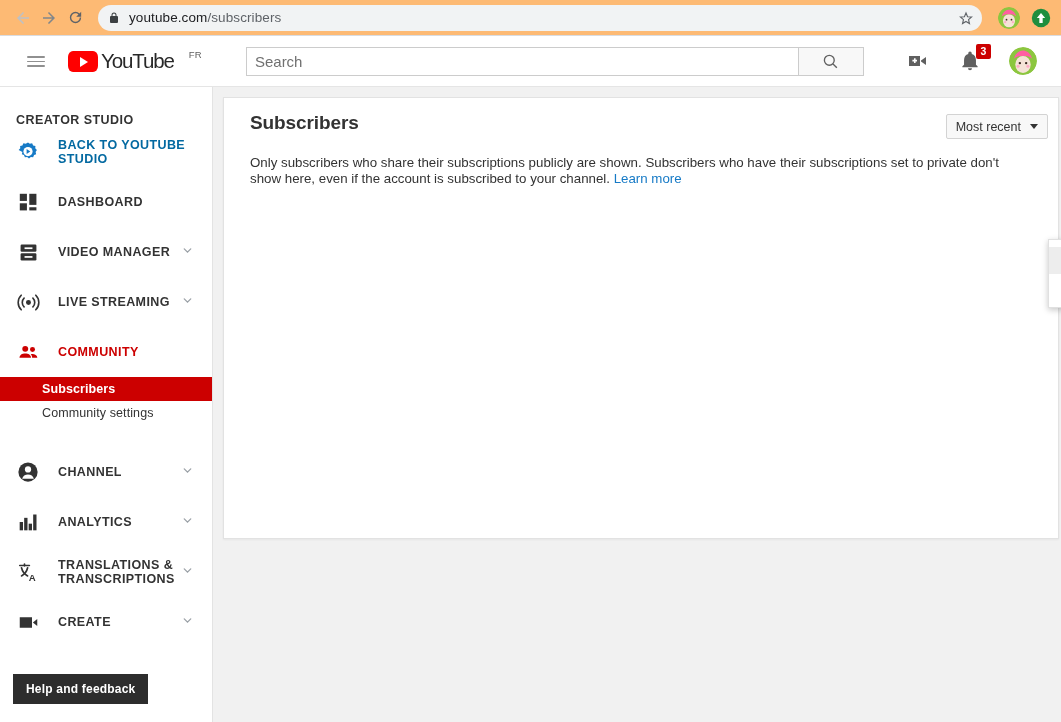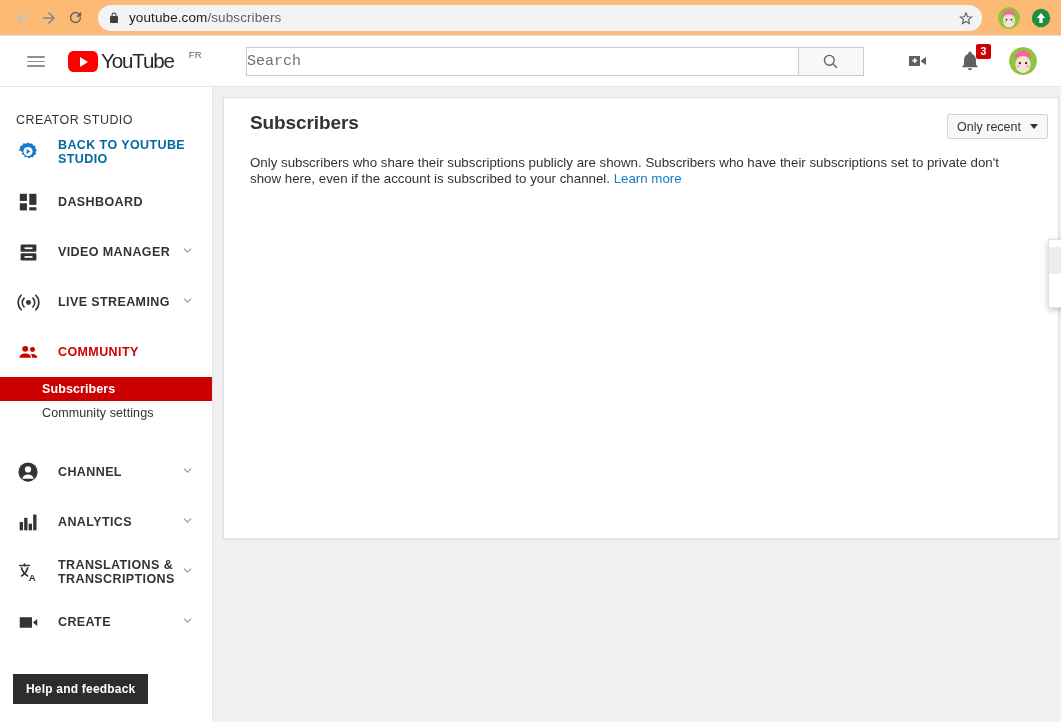--- a/index.html
+++ b/index.html
@@ -98,22 +98,22 @@
     font-size: 9.5px; color: #606060; margin-left: 15px;
     line-height: 12px; letter-spacing: .2px;
   }
   .search-zone {
     display: flex; margin-left: 44px; flex: none;
   }
   .search-input {
     width: 552px; height: 29px;
     border: 1px solid #cccccc; border-right: none;
     background: #ffffff;
-    padding: 0 0; font-size: 15px; color: #333333;
-    font-family: Liberation Mono, monospace;
+    padding: 0 8px; font-size: 15px; color: #333333;
+    font-family: Liberation Sans, sans-serif;
     outline: none;
   }
   .search-input::placeholder { color: #707070; opacity: 1; }
   .search-go {
     width: 66px; height: 29px;
     border: 1px solid #cccccc; background: #f8f8f8;
     display: flex; align-items: center; justify-content: center;
     cursor: pointer;
   }
   .header-right {
@@ -142,21 +142,21 @@
 
   
   .sidebar {
     width: 213px; height: 635px;
     background: #ffffff;
     border-right: 1px solid #e3e3e3;
     position: relative;
     flex: none;
   }
   .studio-title {
-    font-size: 12.5px; font-weight: normal; color: #333333;
+    font-size: 12.5px; font-weight: bold; color: #333333;
     letter-spacing: .45px; padding: 26px 0 0 16px;
   }
   .nav-item {
     display: flex; align-items: center;
     height: 50px; padding-left: 16px; cursor: pointer;
     position: relative;
   }
   .nav-ico {
     width: 24px; flex: none;
     display: flex; align-items: center; justify-content: center;
@@ -495,21 +495,21 @@
     <div class="help-btn">Help and feedback</div>
   </div>
 
   <div class="main">
     <div class="card">
       <div class="card-title">Subscribers</div>
       <div class="card-desc">
         <span>Only subscribers who share their subscriptions publicly are shown. Subscribers who have their subscriptions set to private don't show here, even if the account is subscribed to your channel. </span><a href="#">Learn more</a>
       </div>
       <div class="sort-btn">
-        <span>Only recent</span>
+        <span>Most recent</span>
         <span class="tri"></span>
       </div>
     </div>
 
     <div class="dropdown">
       <div class="dd-item hover">Most recent</div>
       <div class="dd-item">Most popular</div>
     </div>
   </div>
 </div>

